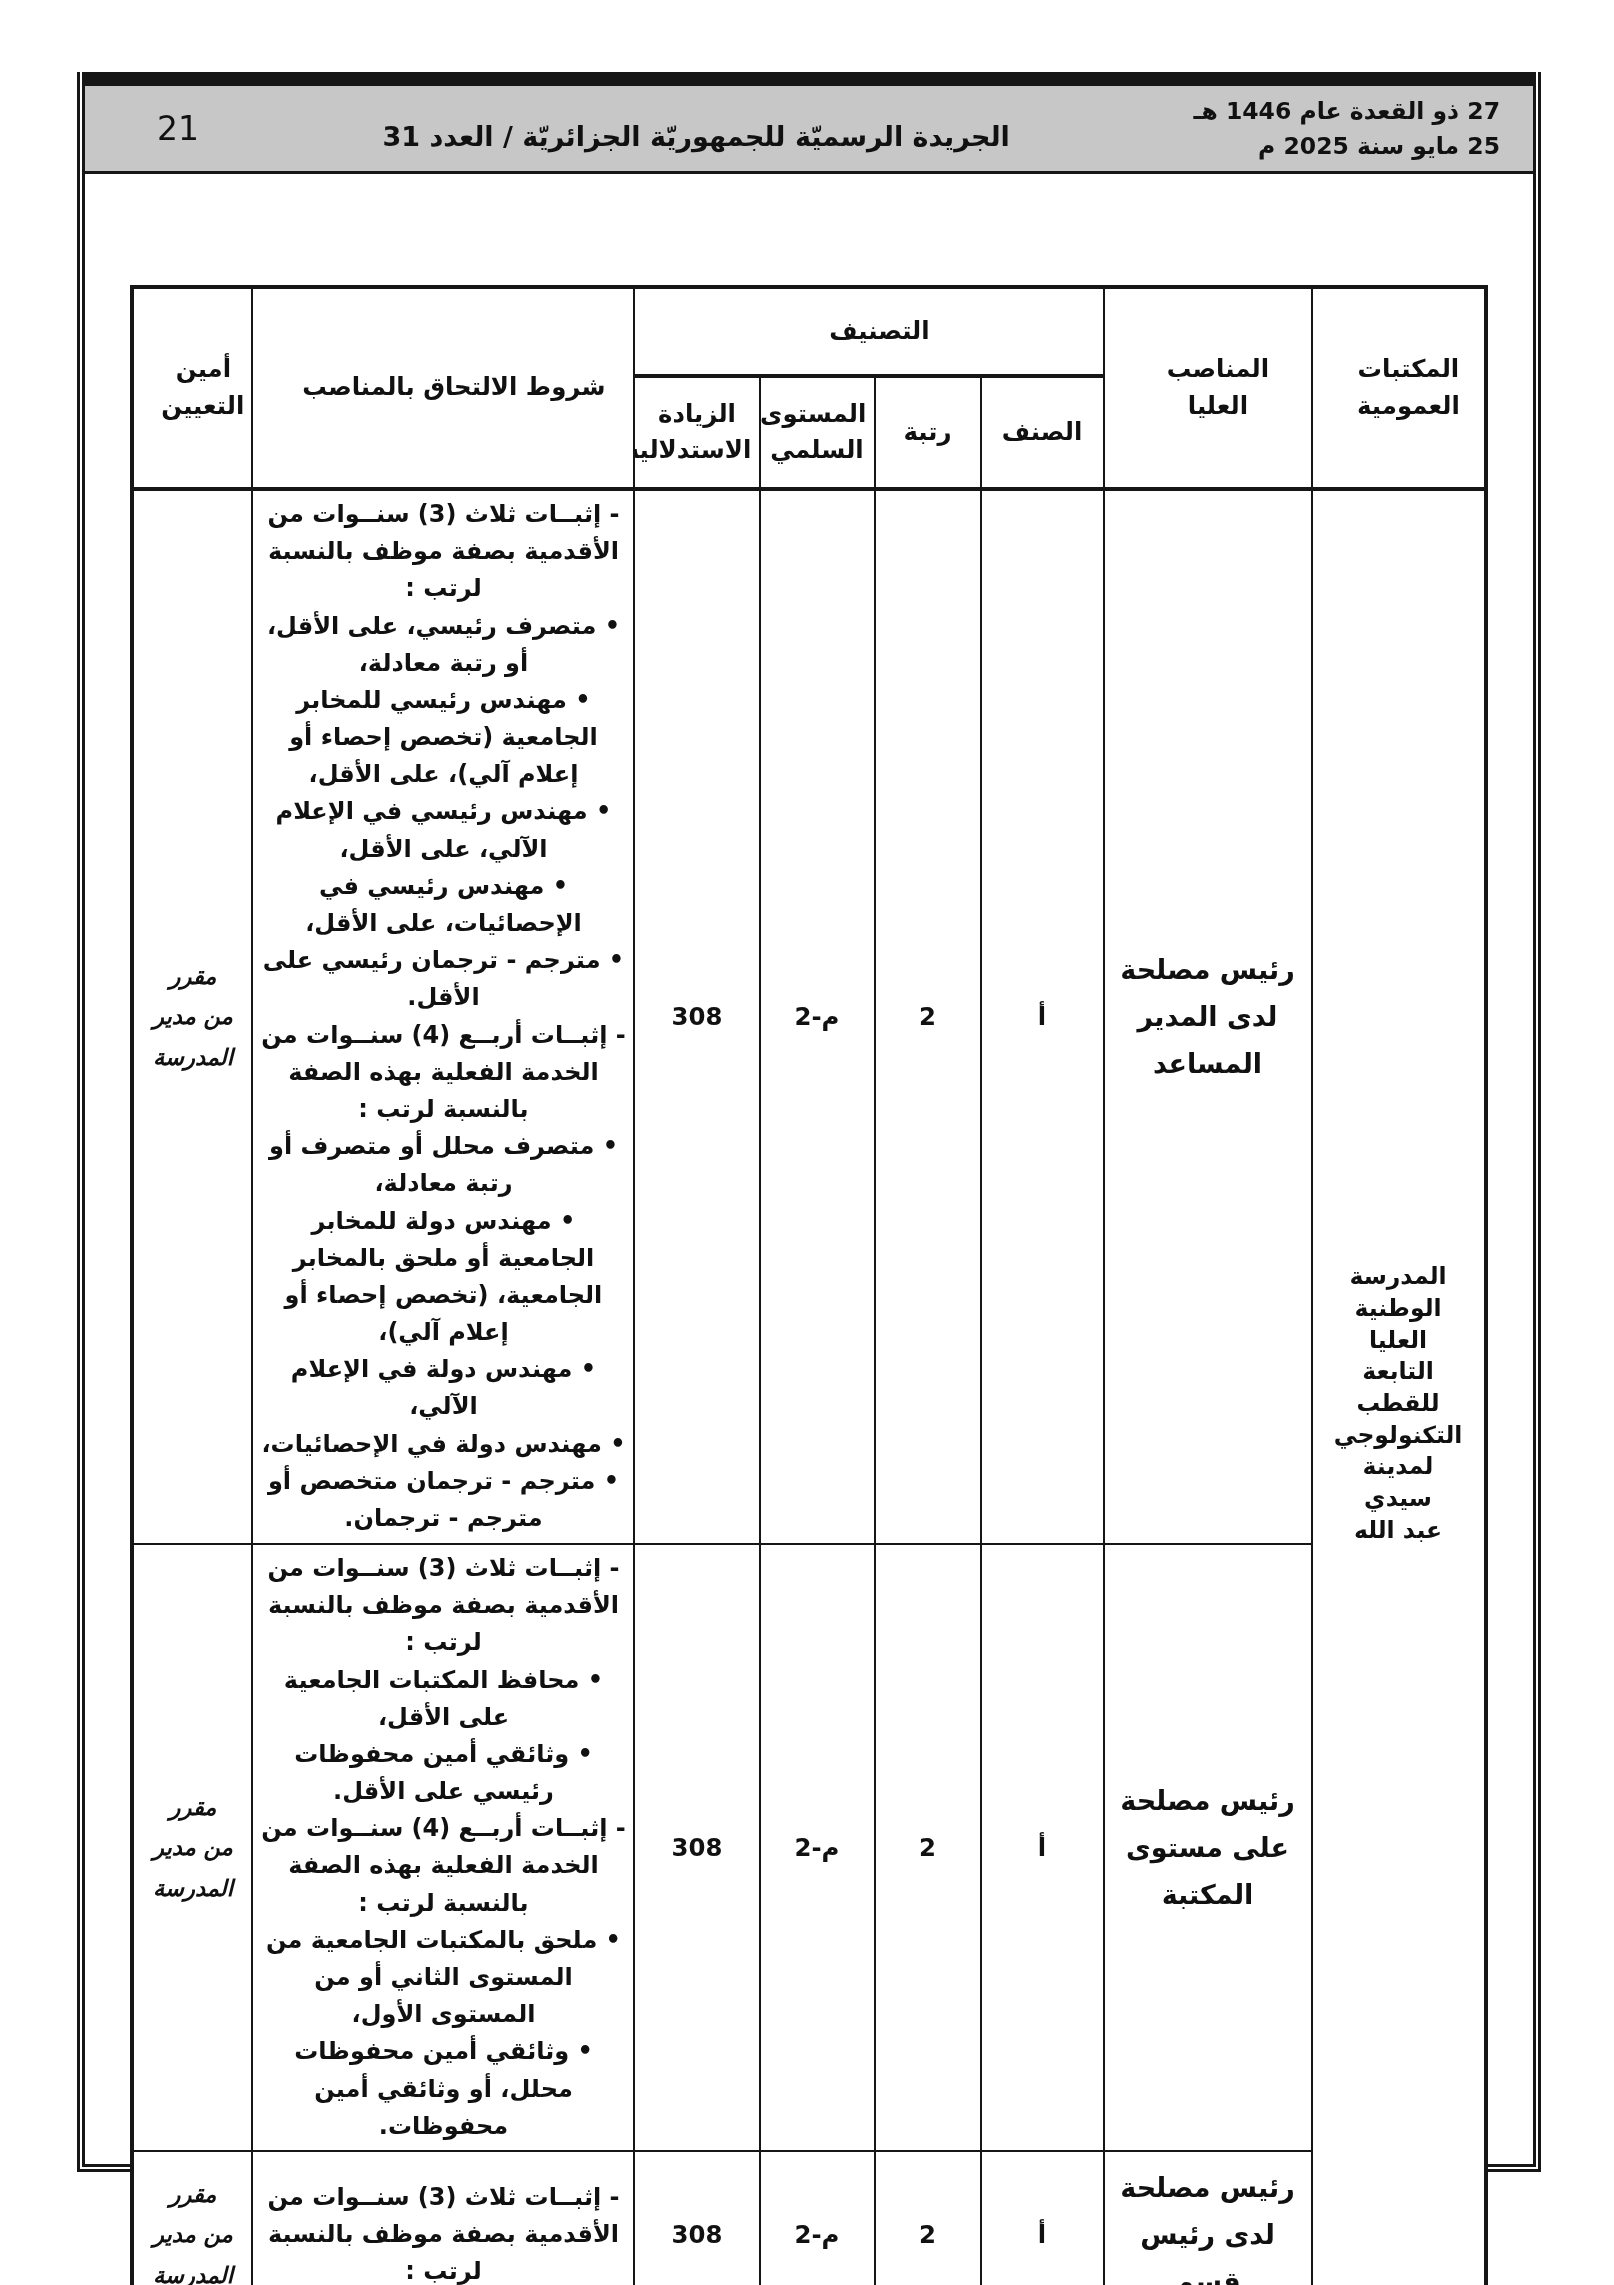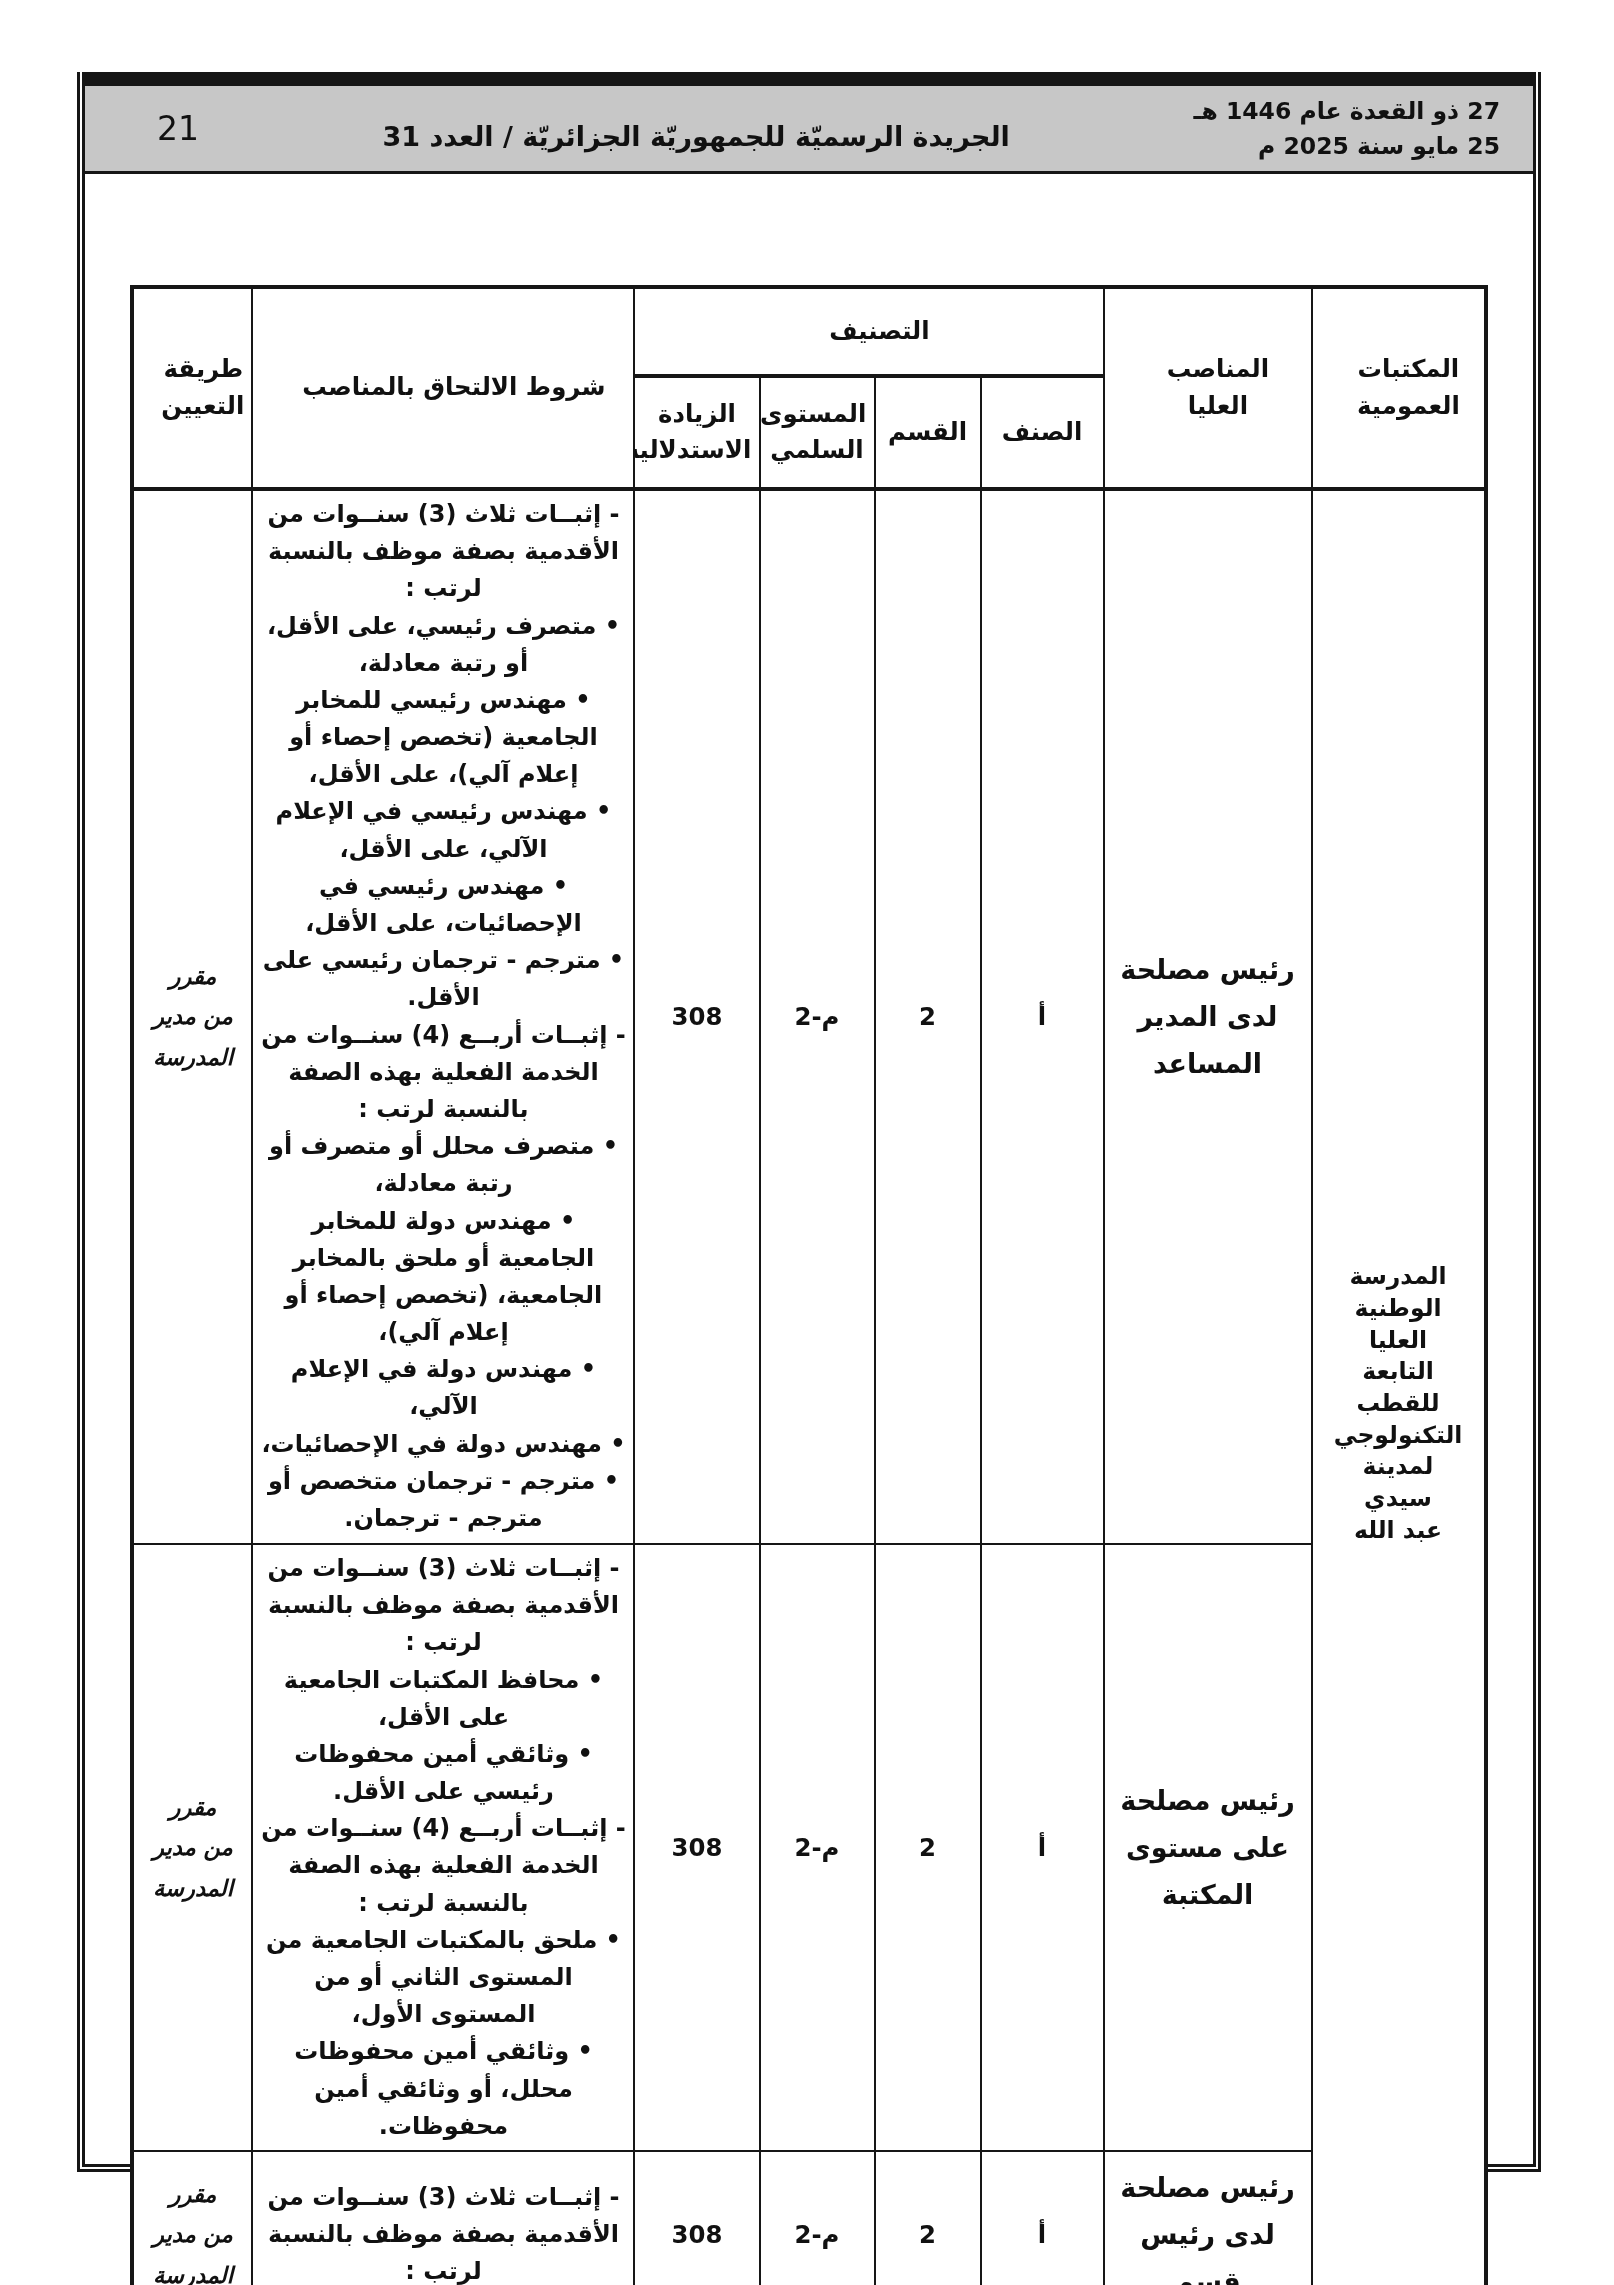--- a/index.html
+++ b/index.html
@@ -143,26 +143,26 @@
         <col class="c-cond">
         <col class="c-meth">
     </colgroup>
     <thead>
       <tr class="group-row">
         <th rowspan="2">المكتبات
 العمومية</th>
         <th rowspan="2">المناصب العليا</th>
         <th colspan="4" class="h-class">التصنيف</th>
         <th rowspan="2">شروط الالتحاق بالمناصب</th>
-        <th rowspan="2">طريقة
+        <th rowspan="2">أمين
 التعيين</th>
       </tr>
       <tr class="sub-row">
         <th>الصنف</th>
-        <th>القسم</th>
+        <th>رتبة</th>
         <th>المستوى
 السلمي</th>
         <th>الزيادة
 الاستدلالية</th>
       </tr>
     </thead>
     <tbody>
       <tr class="r1">
         <td rowspan="3" class="cell-institution">المدرسة
 الوطنية

